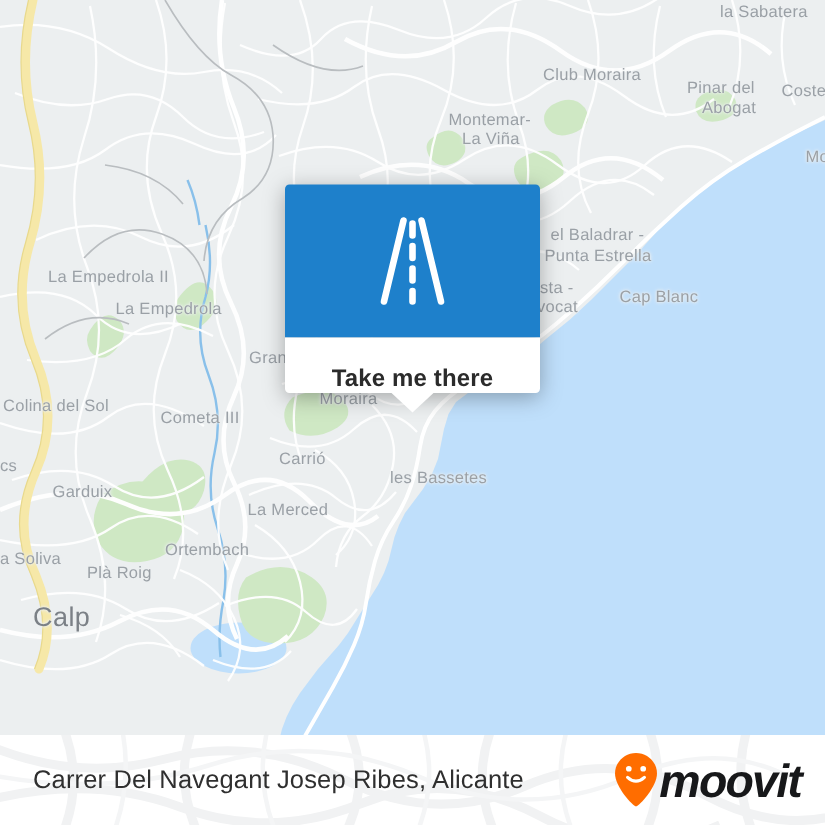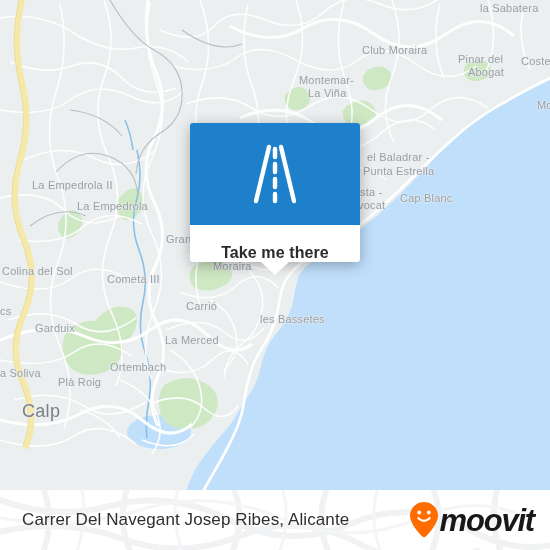--- a/index.html
+++ b/index.html
@@ -207,21 +207,21 @@
         <div class="lbl" style="left: 458px; top: 53px;">Pinar del</div>
         <div class="lbl" style="left: 468px; top: 66px;">Abogat</div>
         <div class="lbl" style="left: 521px; top: 55px;">Coster</div>
         <div class="lbl" style="left: 299px; top: 74px;">Montemar-</div>
         <div class="lbl" style="left: 308px; top: 87px;">La Viña</div>
         <div class="lbl" style="left: 537px; top: 99px;">Mo</div>
         <div class="lbl" style="left: 367px; top: 151px; text-align: right;">el Baladrar -</div>
         <div class="lbl" style="left: 363px; top: 165px;">Punta Estrella</div>
         <div class="lbl" style="left: 360px; top: 186px;">sta -</div>
         <div class="lbl" style="left: 358px; top: 199px;">vocat</div>
-        <div class="lbl" style="left: 400px; top: 192px; text-align: right;">Cap Blanc</div>
+        <div class="lbl" style="left: 413px; top: 192px; text-align: right;">Cap Blanc</div>
         <div class="lbl" style="left: 32px; top: 179px;">La Empedrola II</div>
         <div class="lbl" style="left: 77px; top: 200px;">La Empedrola</div>
         <div class="lbl" style="left: 166px; top: 233px;">Gran</div>
         <div class="lbl" style="left: 2px; top: 265px;">Colina del Sol</div>
         <div class="lbl" style="left: 107px; top: 273px;">Cometa III</div>
         <div class="lbl" style="left: 213px; top: 260px;">Moraira</div>
         <div class="lbl" style="left: 186px; top: 300px;">Carrió</div>
         <div class="lbl" style="left: 225px; top: 313px; padding-left: 35px;">les Bassetes</div>
         <div class="lbl" style="left: 0px; top: 305px;">cs</div>
         <div class="lbl" style="left: 35px; top: 322px;">Garduix</div>

